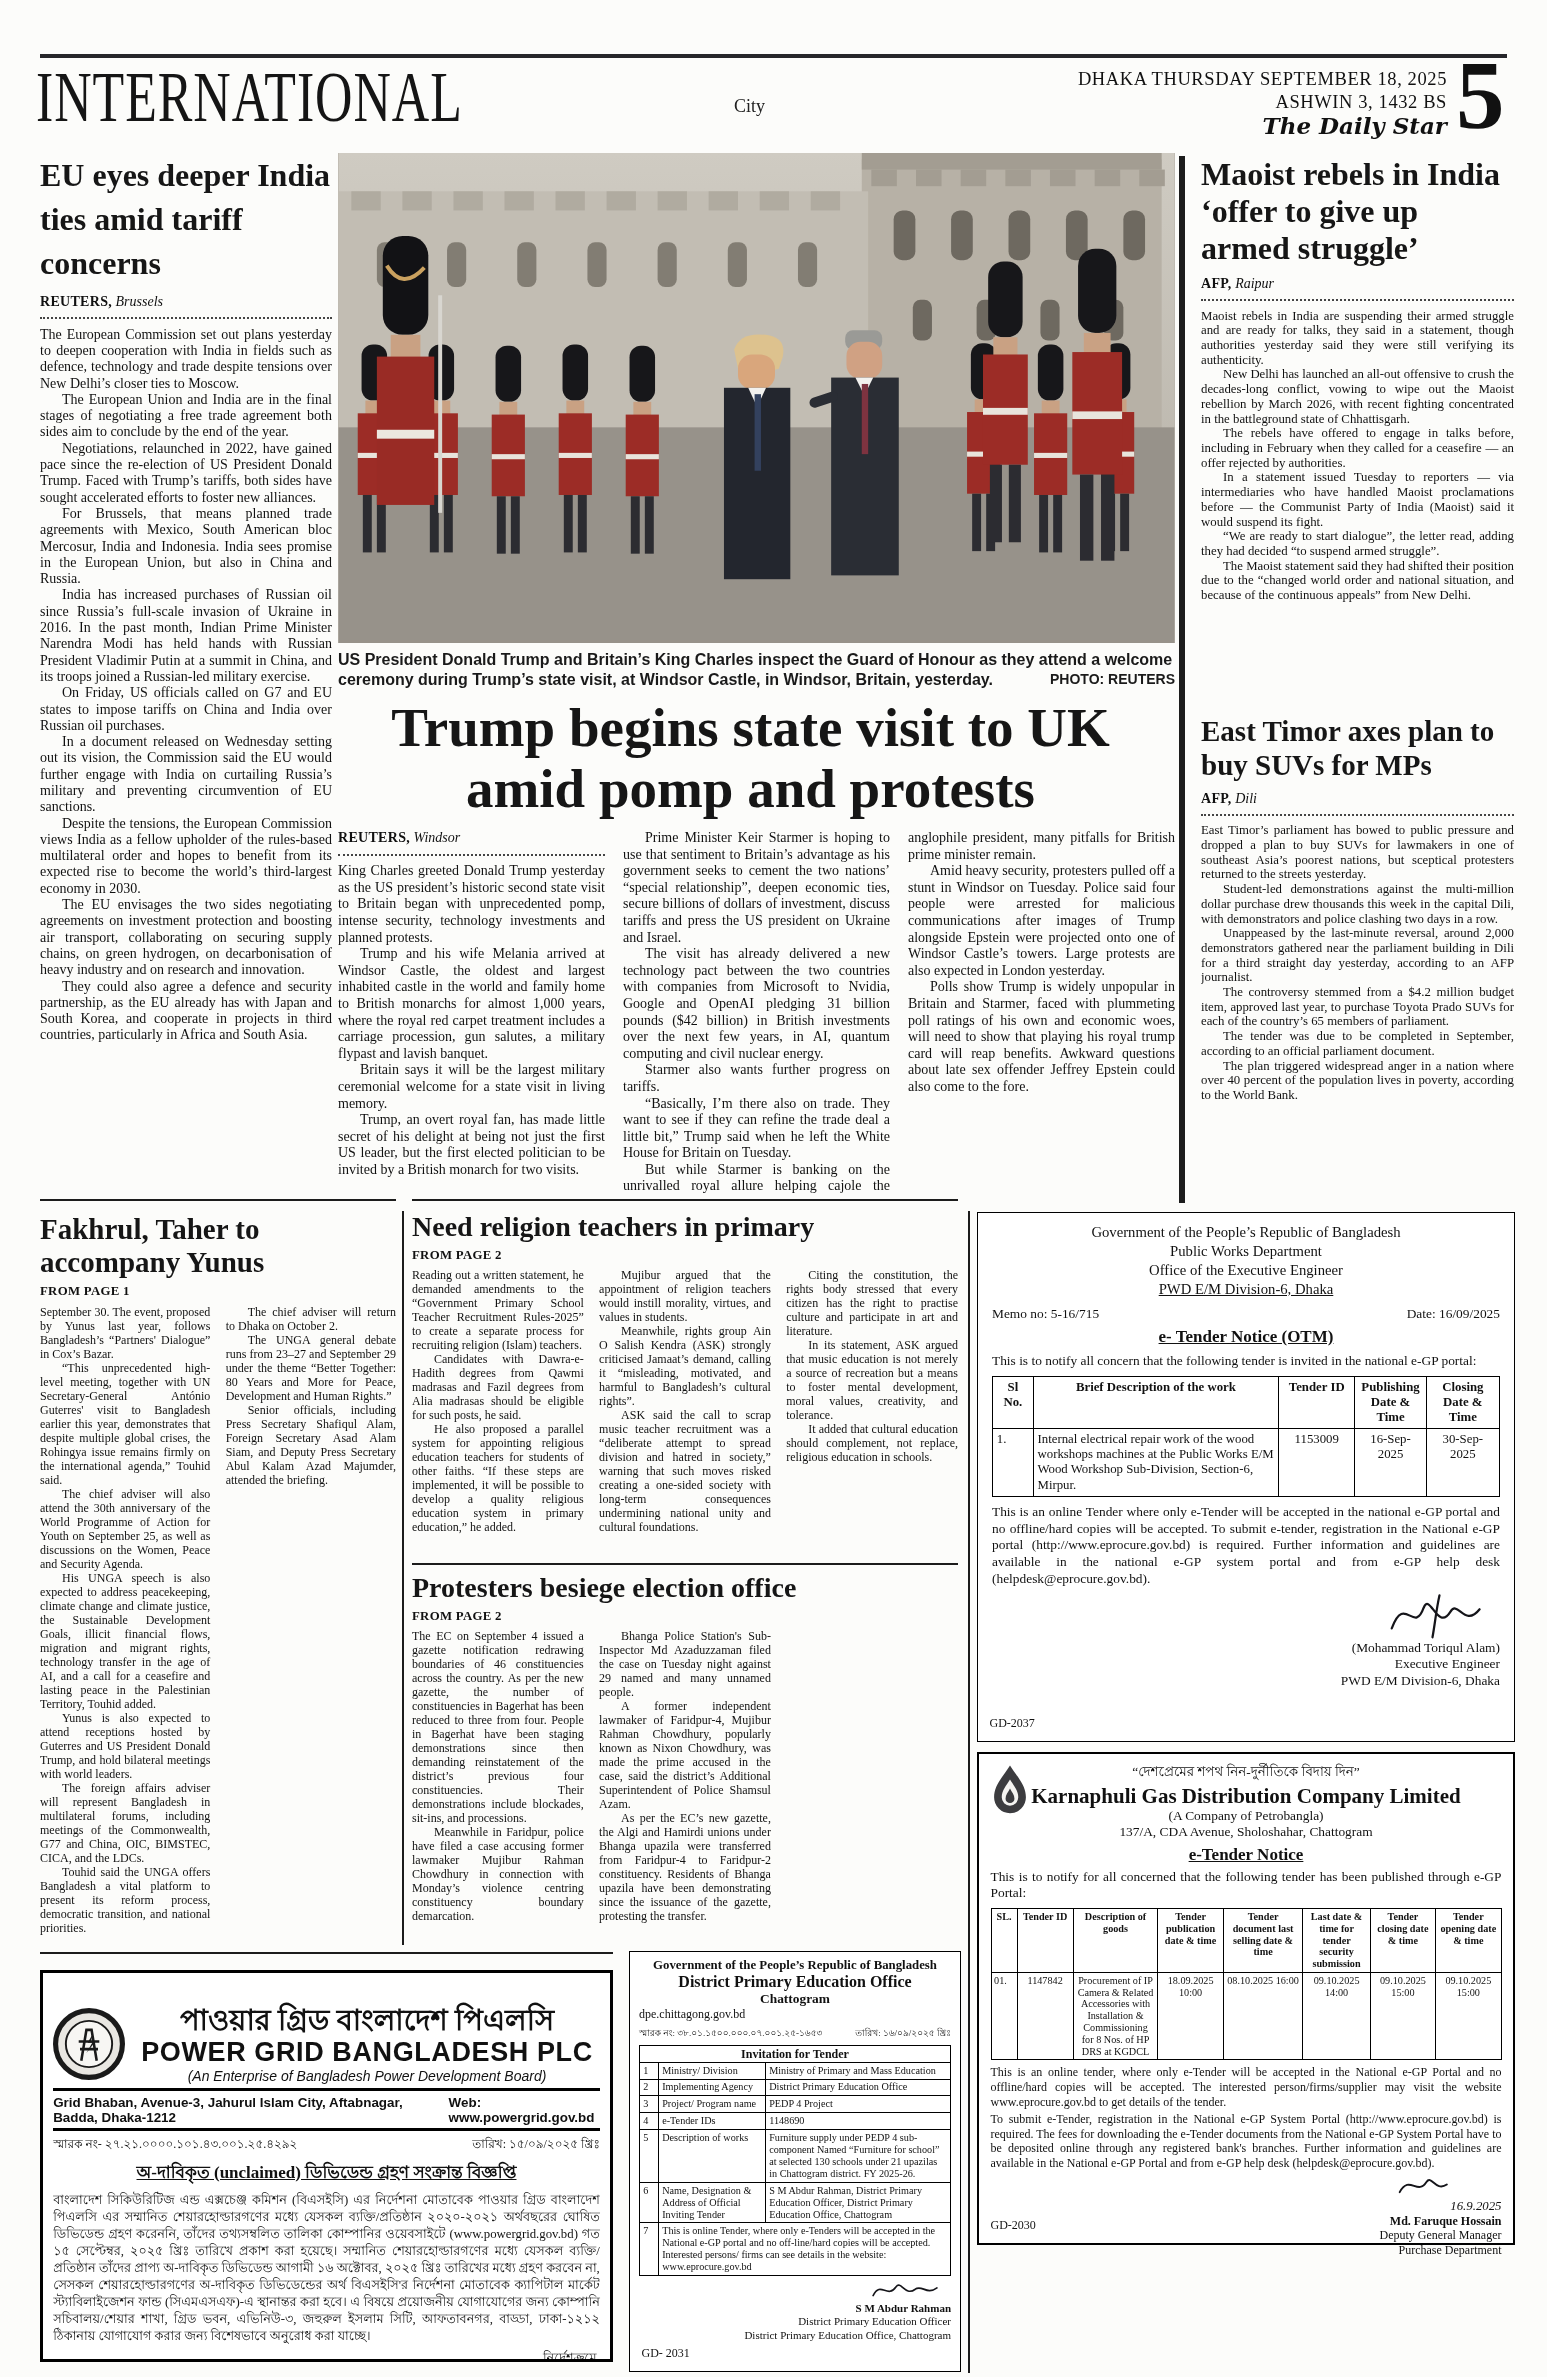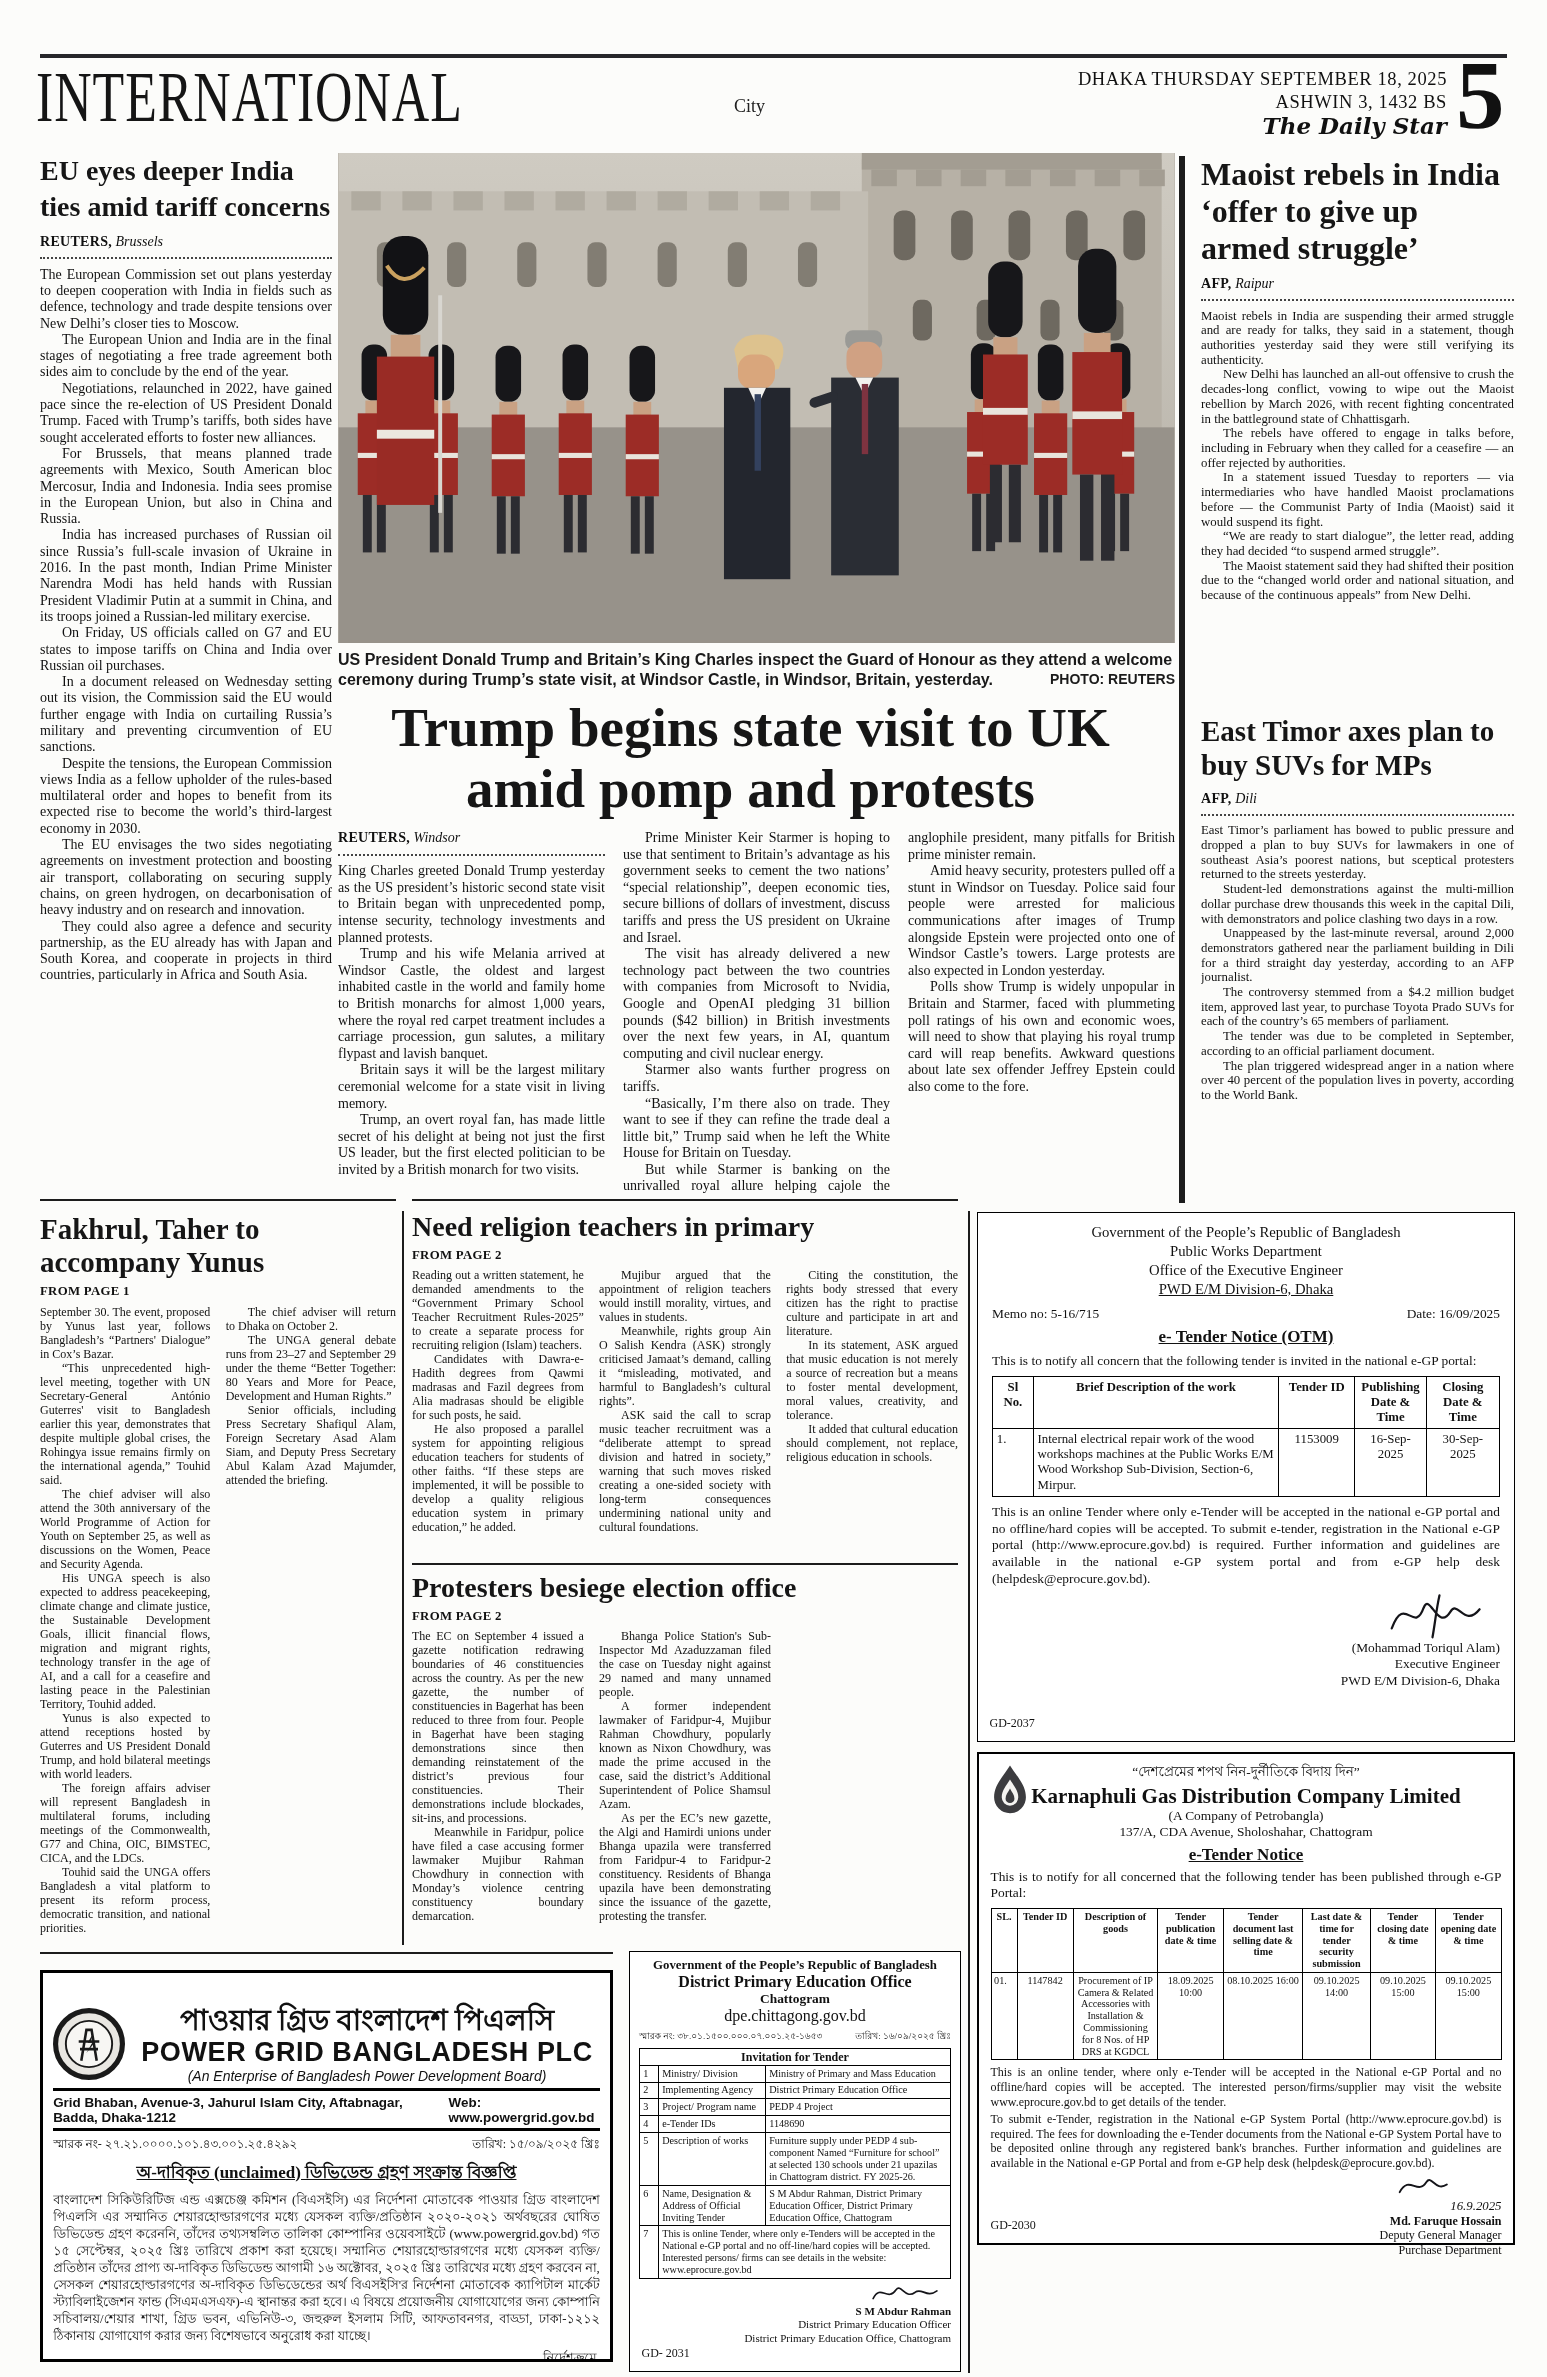--- a/index.html
+++ b/index.html
@@ -23,21 +23,21 @@
   .byline { margin-top:9px; font-size:14px; }
   .byline .agency { font-weight:bold; letter-spacing:0.3px; }
   .byline .place { font-style:italic; }
   .dotrule { border-bottom:2.6px dotted #444; height:2.6px; margin:6.4px 0 7.7px 0; }
   .paras p { text-align:justify; margin:0; }
   .paras p:not(:first-child) { text-indent:22px; }
   .frompage { font-weight:bold; font-size:12.8px; letter-spacing:0.3px; }
 
   
   .eu-col { position:absolute; left:40px; top:153px; width:292px; height:1045px; overflow:hidden; }
-  .eu-col .headline { font-size:28px; line-height:36px;font-family:Liberation Serif, serif; }
+  .eu-col .headline { font-size:32px; line-height:44px;font-family:Liberation Serif, serif; }
   .eu-body { font-size:14px; line-height:16.3px; height:881px; overflow:hidden; }
 
   
   .photo-wrap { position:absolute; left:338px; top:153px; width:837px; height:490px; overflow:hidden; background:#b9b4ab; }
   .caption { position:absolute; left:338px; top:650px; width:837px; font-family:"Liberation Sans", sans-serif;
      font-weight:bold; font-size:16px; line-height:20px; color:#1a1a1a; }
   .photo-credit { position:absolute; right:0; bottom:0.6px; font-family:"Liberation Sans", sans-serif; font-weight:bold; font-size:14px; }
   .trump-headline { position:absolute; left:380px; top:697px; width:741px; text-align:center;
      font-size:55px; line-height:61px; font-weight:700; }
   .trump-body { position:absolute; left:338px; top:830px; width:837px; height:375px;
@@ -89,21 +89,21 @@
   .kgdcl-box .company { text-align:center; font-weight:bold; font-size:21px; line-height:24px; }
   .kgdcl-box .sub { text-align:center; font-size:13.4px; line-height:16px; }
   .kgdcl-box table.t-table th, .kgdcl-box table.t-table td { font-size:10.2px; line-height:11.8px; padding:1.9px 2.6px; }
   .kgdcl-logo { position:absolute; left:10.2px; top:9px; }
   .kg-sign-date { font-style:italic; font-size:12.8px; }
 
   .dpeo-box { left:629px; top:1951px; width:332px; height:421px; padding:6.4px 9px; }
   .dpeo-box .l1 { font-weight:bold; font-size:12.8px; text-align:center; }
   .dpeo-box .l2 { font-weight:bold; font-size:16px; text-align:center; }
   .dpeo-box .l3 { font-weight:bold; font-size:13.4px; text-align:center; }
-  .dpeo-box .l4 { font-size:16px; text-align:center; }
+  .dpeo-box .l4 { font-size:12px; }
   .dpeo-box .memo { display:flex; justify-content:space-between; font-size:9px; margin-top:3.8px; }
   table.dpeo-table { border-collapse:collapse; width:100%; margin-top:3.8px; }
   table.dpeo-table th, table.dpeo-table td { border:1.3px solid #000; font-size:10.2px; line-height:12px; padding:1.9px 3.2px; vertical-align:top; text-align:left;font-family:Liberation Serif, serif; }
   table.dpeo-table th { text-align:center; font-size:12px; }
   .dpeo-sign { text-align:right; font-size:11px; line-height:13.4px; margin-top:2.6px; }
 
   
   .pg-ad { position:absolute; left:40px; top:1970px; width:573px; height:392px; border:3.2px solid #000; background:#fff; padding:6.4px 10.2px; overflow:hidden; }
   .pg-header { display:flex; align-items:center; gap:9px;margin-top:24px; }
   .pg-head-text { flex:1; text-align:center; }

